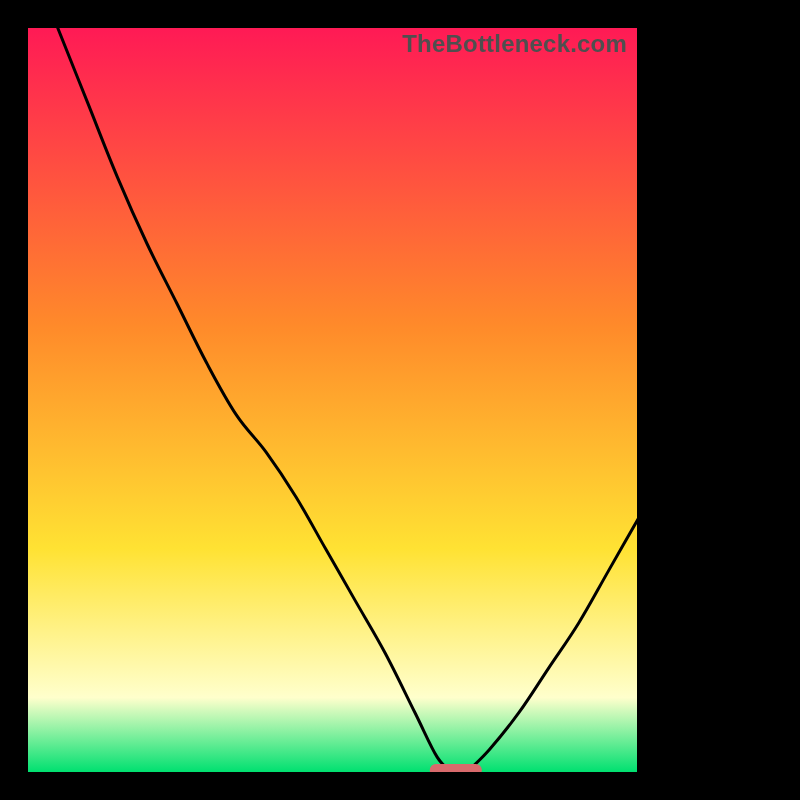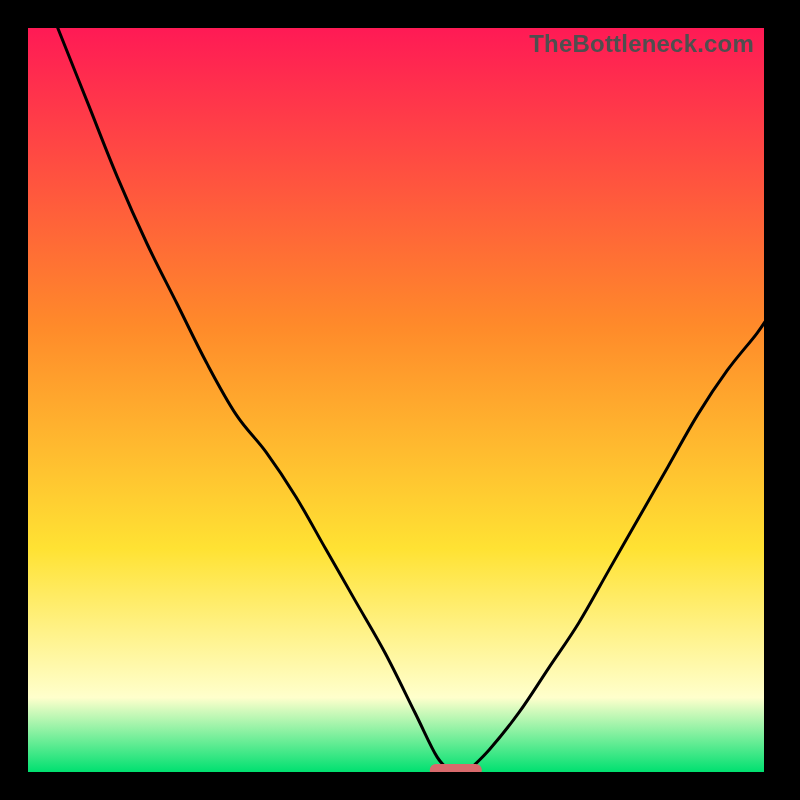--- a/index.html
+++ b/index.html
@@ -15,21 +15,21 @@
     left: 0;
     top: 0;
     width: 800px;
     height: 800px;
     background: #000;
   }
   .plot {
     position: absolute;
     left: 28px;
     top: 28px;
-    width: 736px;
+    width: 609px;
     height: 744px;
     overflow: hidden;
   }
   .watermark {
     position: absolute;
     top: 2px;
     right: 10px;
     font-family: Arial, Helvetica, sans-serif;
     font-size: 24px;
     font-weight: 600;

